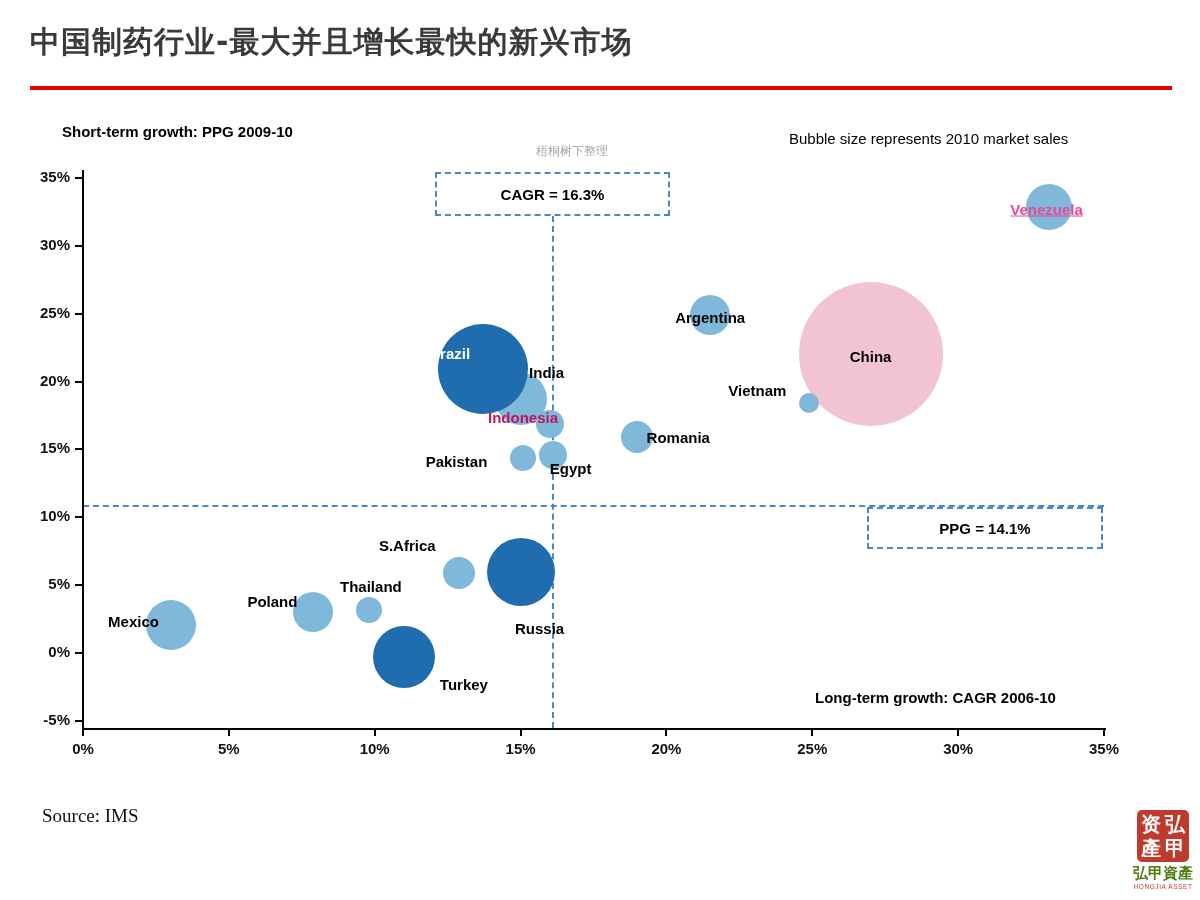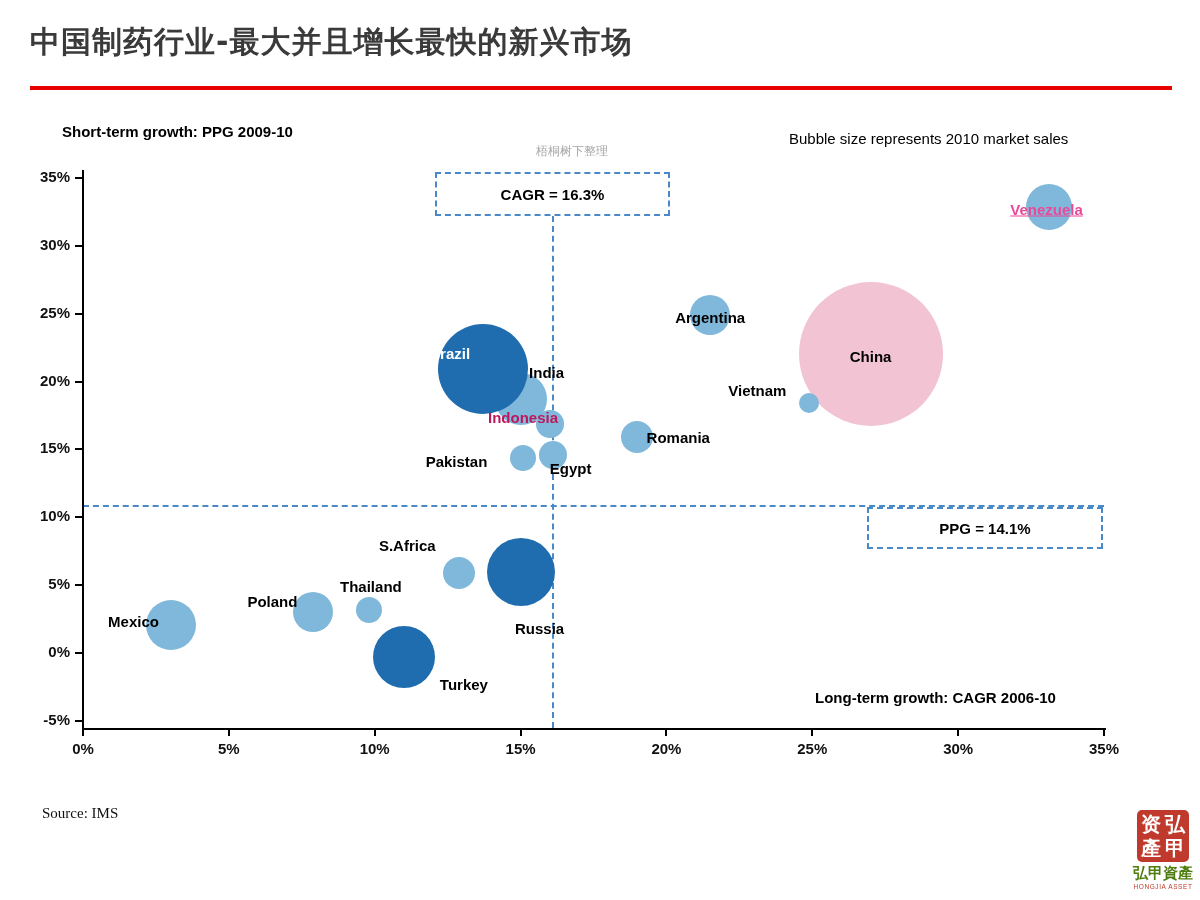--- a/index.html
+++ b/index.html
@@ -14,21 +14,21 @@
   #watermark{left:536px;top:143px;font-size:12px;color:#a6a6a6;font-family:"DejaVu Serif",serif;}
   #plot{left:0;top:0;width:1148px;height:782px;}
   .ticklabel{font-size:15px;font-weight:700;color:#111;}
   .blabel{position:absolute;font-size:15px;font-weight:700;white-space:nowrap;
           transform:translate(-50%,-50%);}
   .dash-box{border:2px dashed #4a89c8;background:#fff;display:flex;align-items:center;
             justify-content:center;font-size:15px;font-weight:700;color:#000;box-sizing:border-box;}
   #cagr-box{left:435px;top:172px;width:235px;height:44px;}
   #ppg-box{left:867px;top:507px;width:236px;height:42px;}
   #x-axis-title{left:815px;top:689px;font-size:15px;font-weight:700;color:#000;}
-  #source{left:42px;top:805px;font-size:15px;color:#111;font-family:"Liberation Serif",serif;}
+  #source{left:42px;top:805px;font-size:19px;color:#111;font-family:"Liberation Serif",serif;}
   #disclaimer{left:14px;top:874px;font-size:13.5px;font-weight:700;color:#000;}
   #logo{left:1130px;top:810px;width:66px;display:flex;flex-direction:column;align-items:center;}
   #stamp{width:52px;height:52px;background:#bf3a2c;border-radius:5px;display:grid;
          grid-template-columns:1fr 1fr;align-items:center;justify-items:center;
          padding:2px;box-sizing:border-box;}
   #stamp span{color:#fff;font-weight:700;font-size:20px;line-height:1;}
   #logo-name{color:#4d7c0f;font-size:15px;font-weight:700;margin-top:2px;white-space:nowrap;}
   #logo-sub{color:#bf3a2c;font-size:6.5px;letter-spacing:.6px;white-space:nowrap;}
 </style>
 </head>

